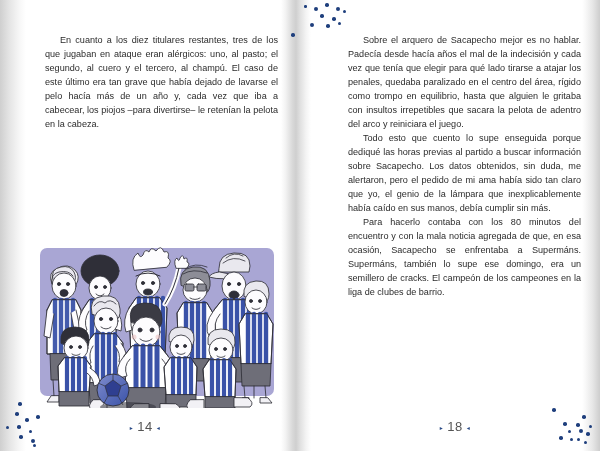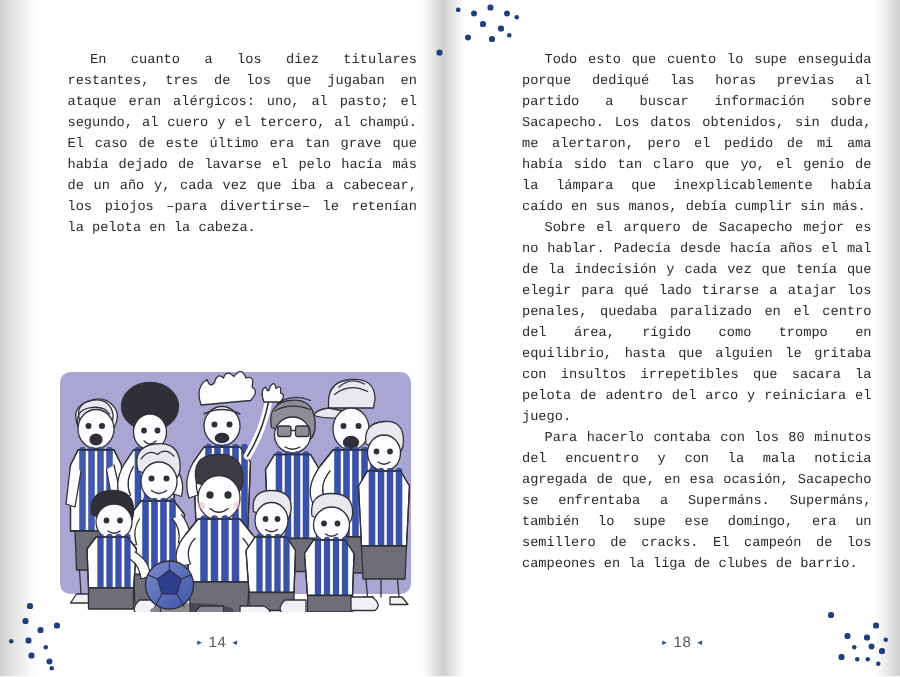--- a/index.html
+++ b/index.html
@@ -65,42 +65,41 @@
     -webkit-hyphens: none;
     hyphens: none;
   }
   .page-left .textcol  { left: 45px; top: 33px;  width: 233px; }
   .page-right .textcol { left: 38px; top: 33px;  width: 233px; }
 
   .textcol p {
     margin: 0;
     text-indent: 15px;
     text-align: justify;
-    font-family: Liberation Mono, monospace;
   }
   .textcol p.last { text-align: left; }
 
   
   .folio {
     position: absolute;
     bottom: 17px;
     width: 100%;
     text-align: center;
     font-size: 7.2px;
     letter-spacing: 0.5px;
     color: #2a4a86;
     font-family: "Liberation Sans", sans-serif;
   }
   .folio .orn {
     color: #2a4a86;
     font-size: 6px;
     vertical-align: 1px;
     padding: 0 4px;
   }
-  .folio .num { color: #555; font-size: 10px; }
+  .folio .num { color: #555; font-size: 13px; }
 
   
   .illo-wrap {
     position: absolute;
     left: 38px;
     top: 238px;
     width: 238px;
     height: 170px;
   }
   .illo-svg { display: block; }
@@ -327,22 +326,22 @@
     </div>
 
     <div class="folio">
       <span class="orn">▸</span><span class="num">14</span><span class="orn">◂</span>
     </div>
   </div>
 
   <div class="page page-right">
 
     <div class="textcol">
+      <p>Sobre el arquero de Sacapecho mejor es no hablar. Padecía desde hacía años el mal de la indecisión y cada vez que tenía que elegir para qué lado tirarse a atajar los penales, quedaba paralizado en el centro del área, rígido como trompo en equilibrio, hasta que alguien le gritaba con insultos irrepetibles que sacara la pelota de adentro del arco y reiniciara el juego.</p>
       <p>Todo esto que cuento lo supe enseguida porque dediqué las horas previas al partido a buscar información sobre Sacapecho. Los datos obtenidos, sin duda, me alertaron, pero el pedido de mi ama había sido tan claro que yo, el genio de la lámpara que inexplicablemente había caído en sus manos, debía cumplir sin más.</p>
-      <p>Sobre el arquero de Sacapecho mejor es no hablar. Padecía desde hacía años el mal de la indecisión y cada vez que tenía que elegir para qué lado tirarse a atajar los penales, quedaba paralizado en el centro del área, rígido como trompo en equilibrio, hasta que alguien le gritaba con insultos irrepetibles que sacara la pelota de adentro del arco y reiniciara el juego.</p>
       <p>Para hacerlo contaba con los 80 minutos del encuentro y con la mala noticia agregada de que, en esa ocasión, Sacapecho se enfrentaba a Supermáns. Supermáns, también lo supe ese domingo, era un semillero de cracks. El campeón de los campeones en la liga de clubes de barrio.</p>
     </div>
 
     <div class="folio">
       <span class="orn">▸</span><span class="num">18</span><span class="orn">◂</span>
     </div>
   </div>
 
   <div class="edge-left"></div>
   <div class="gutter"></div>

